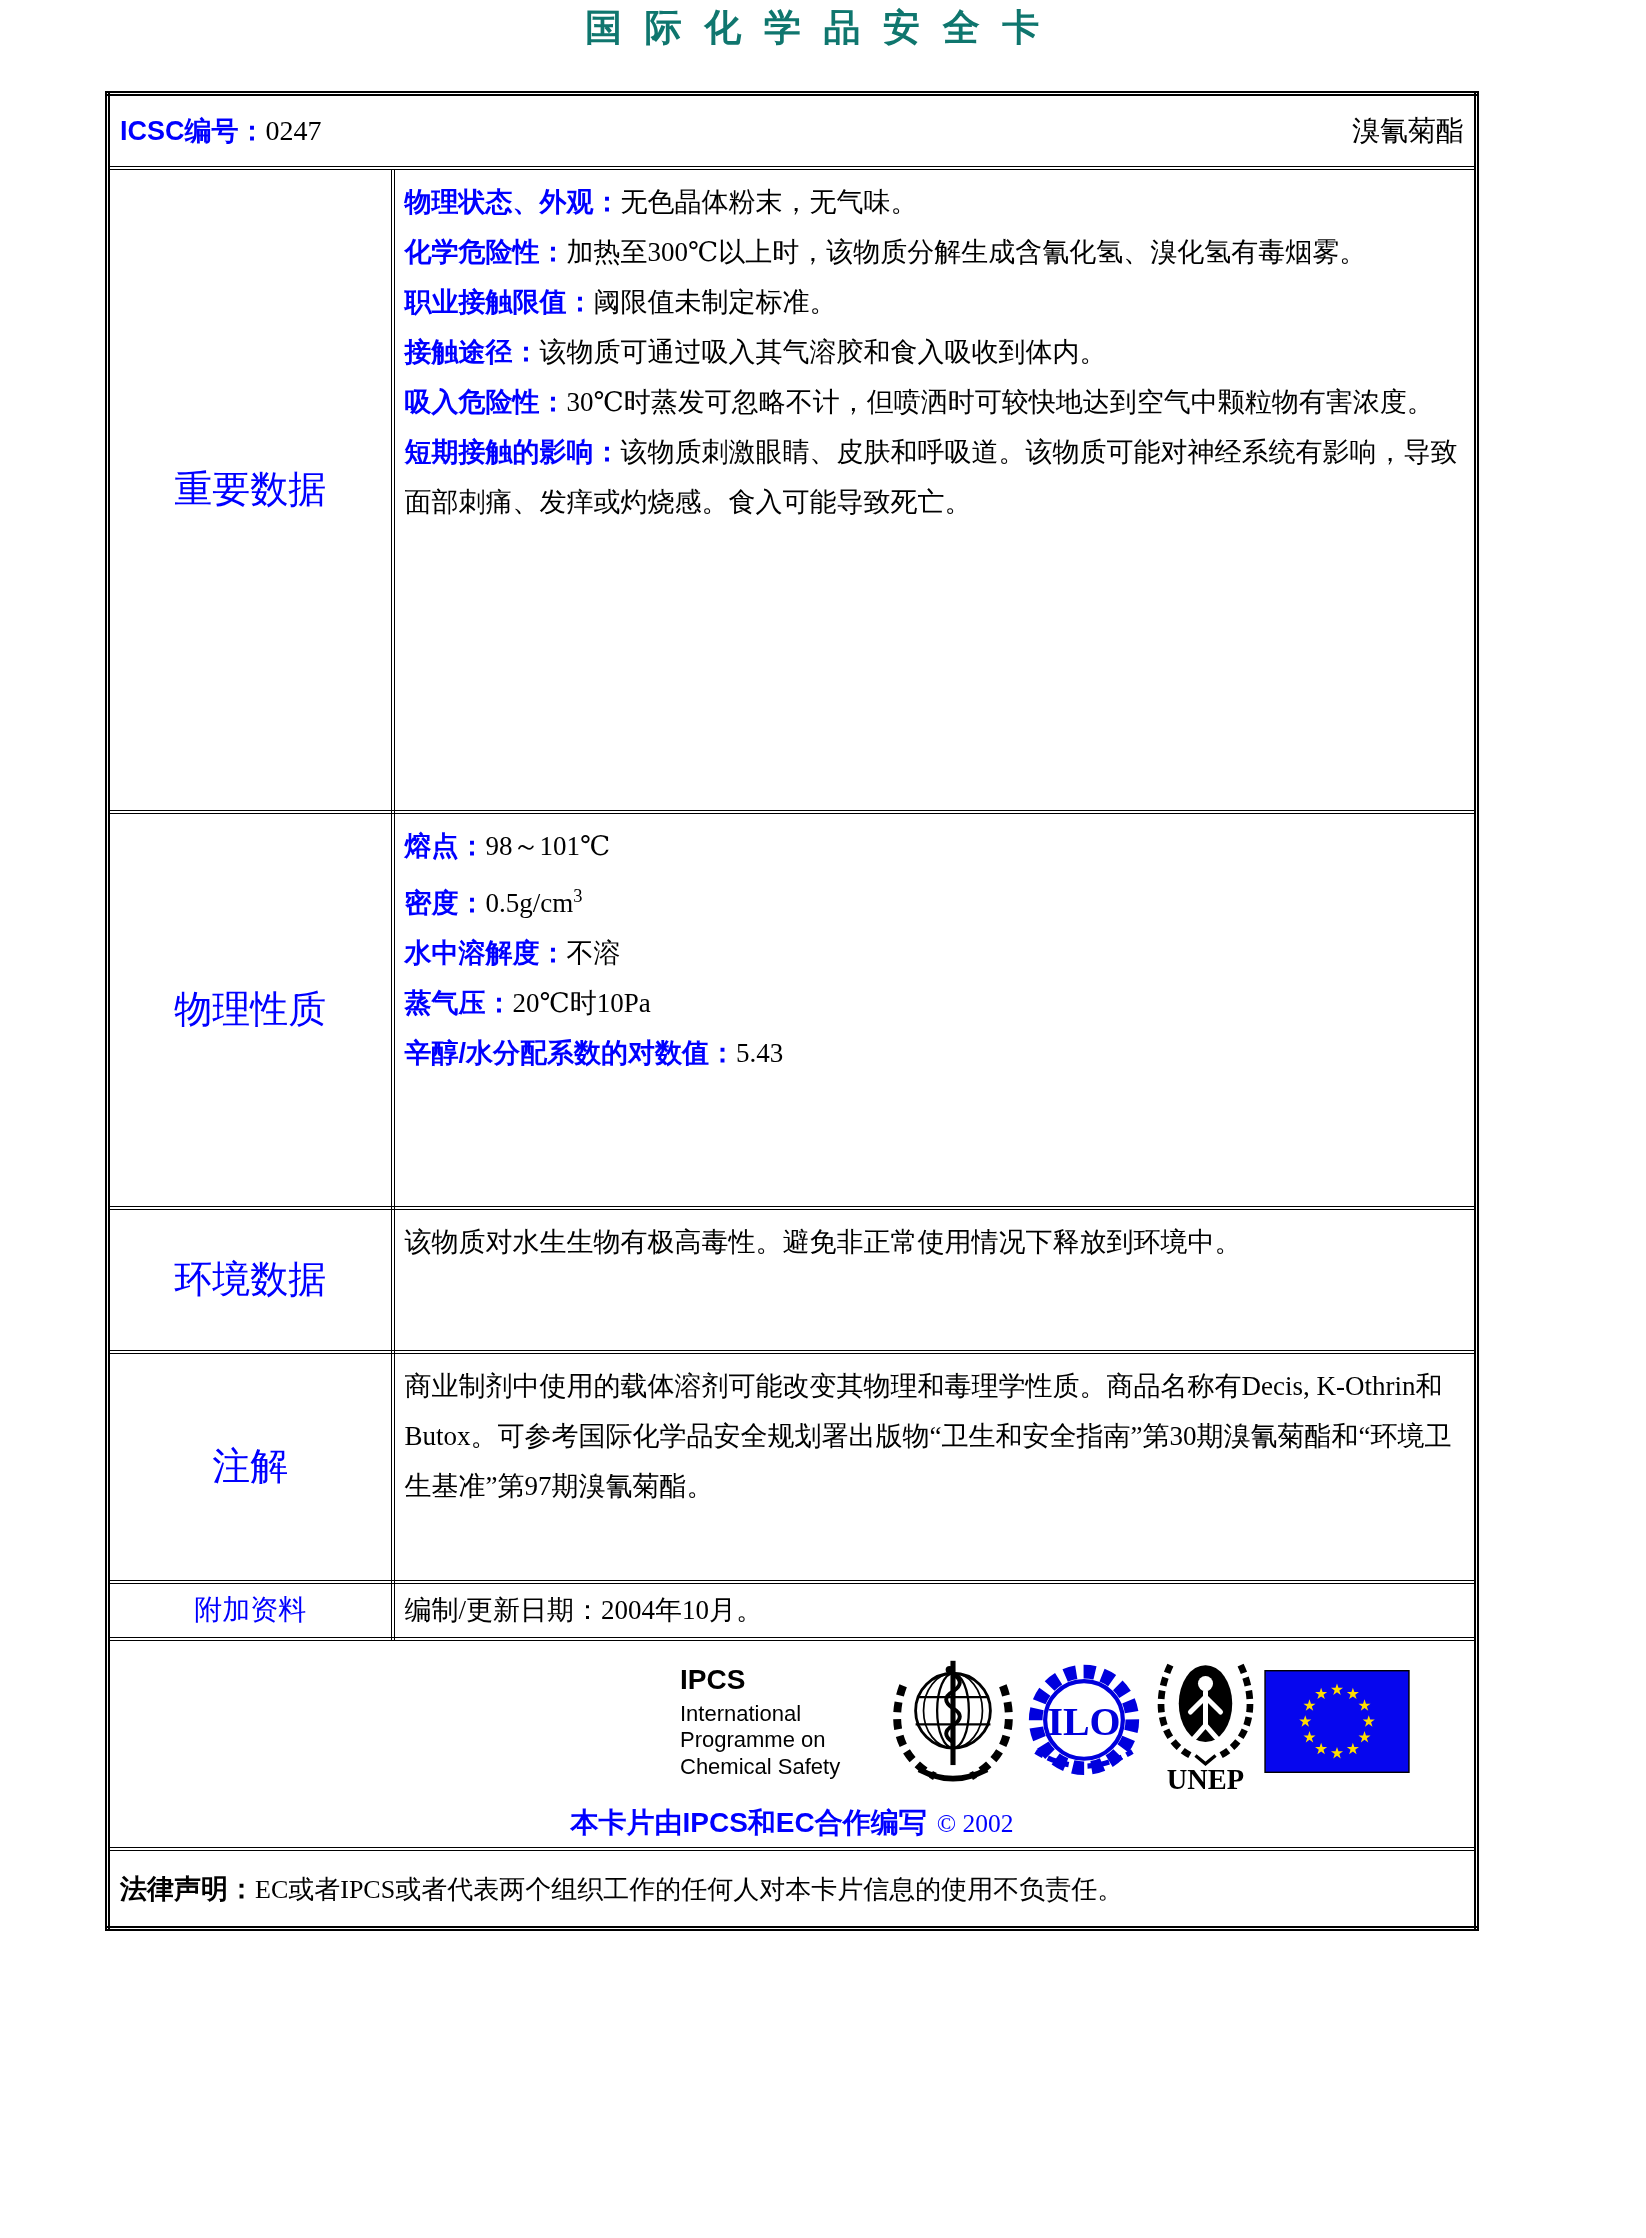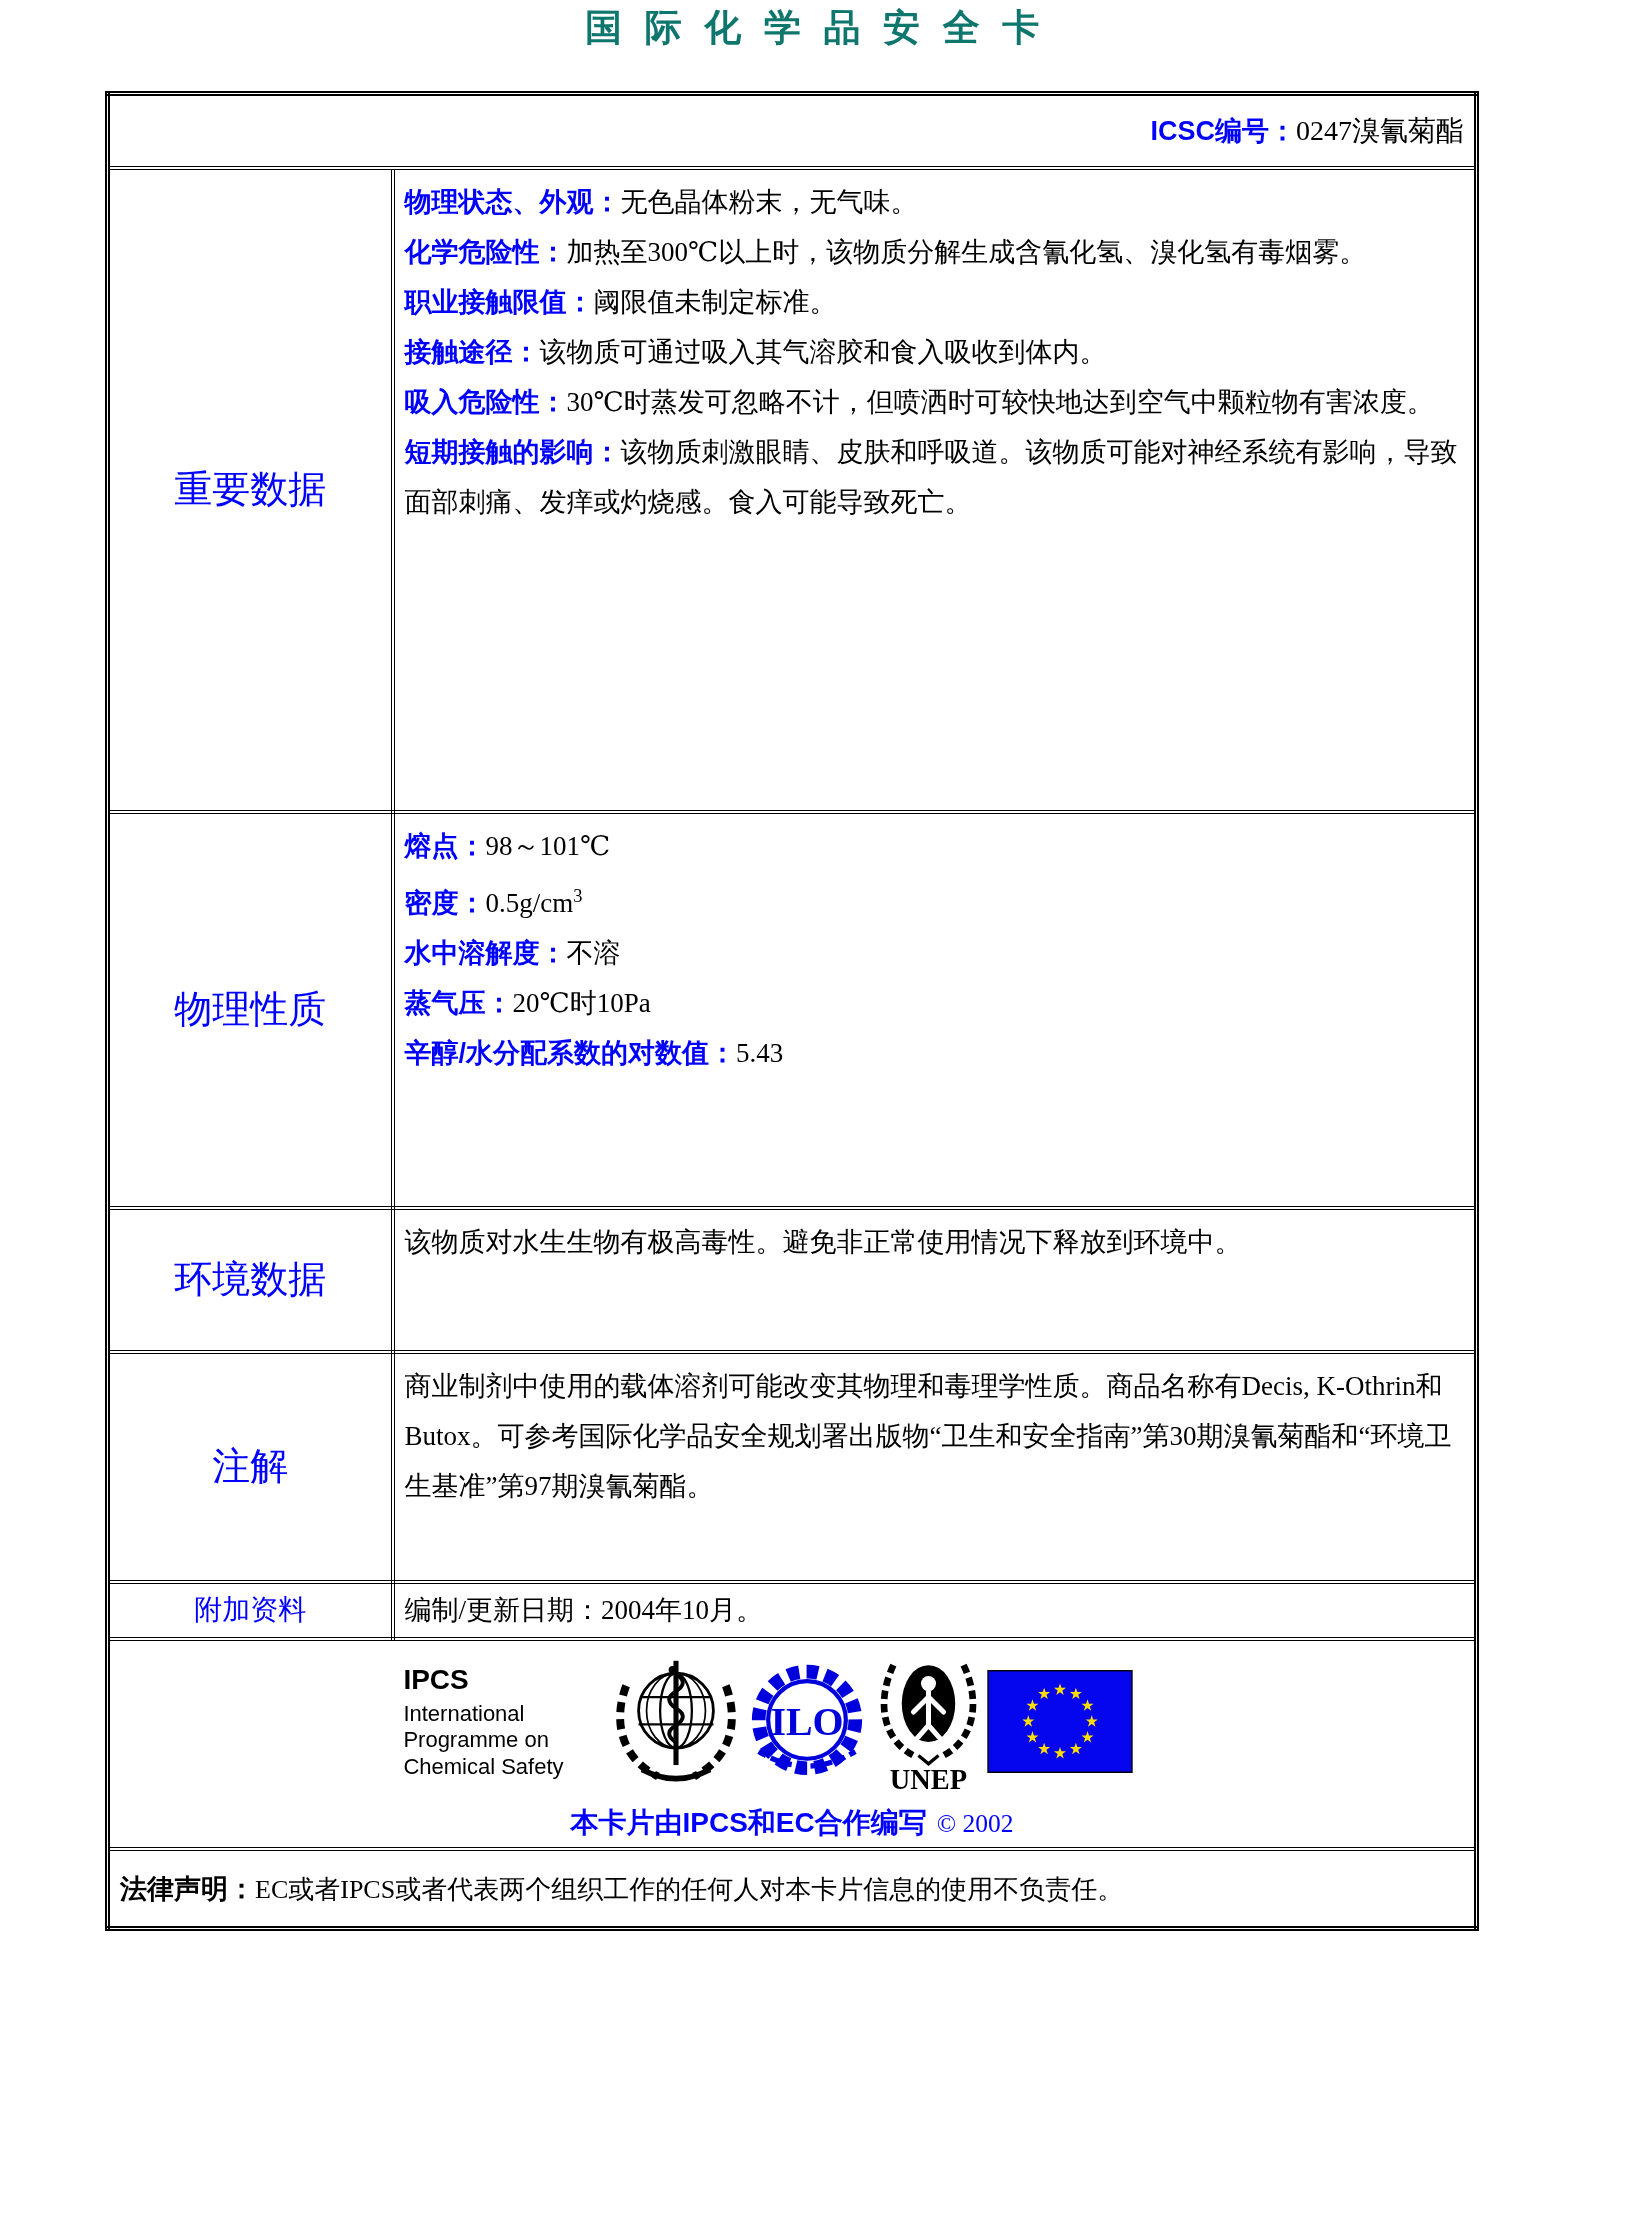--- a/index.html
+++ b/index.html
@@ -15,26 +15,26 @@
   td.lblcell{width:285px;text-align:center;vertical-align:middle;
              color:#0000ff;font-family:"Liberation Sans","DejaVu Sans",sans-serif;
              font-size:38px;}
   td.content{vertical-align:top;padding:7px 12.7px 7px 10px;
              font-size:27px;line-height:50px;}
   td.content p{margin:0;}
   .k{color:#0000ff;font-family:"Liberation Sans","DejaVu Sans",sans-serif;
      font-weight:bold;}
   .v{color:#000;}
   .hdrcell{vertical-align:middle;padding:0 10px;}
-  .hdr{display:flex;justify-content:flex-end;align-items:center;
-       font-size:28px;margin-left:24px;}
+  .hdr{display:flex;justify-content:space-between;align-items:center;
+       font-size:28px;}
   .hdr .k{font-size:27px;}
   sup{font-size:18.4px;}
   .logoscell{vertical-align:top;padding:10px 14px 5.7px 14px;}
-  .logosrow{display:flex;align-items:center;justify-content:center;
+  .logosrow{display:flex;align-items:center;justify-content:flex-end;
             padding:0 50px 0 2.8px;height:142px;}
   .ipcsblock{width:205px;font-family:"Liberation Sans","DejaVu Sans",sans-serif;
              line-height:1.2;}
   .ipcsblock .acr{font-weight:bold;font-size:28px;display:block;margin-bottom:4.2px;}
   .ipcsblock .ln{font-size:22px;display:block;}
   .caption{text-align:center;margin-top:11.3px;font-size:28px;color:#0000ff;}
   .caption .cap-main{font-family:"Liberation Sans","DejaVu Sans",sans-serif;font-weight:bold;}
   .caption .cap-copy{font-size:25.5px;margin-left:10px;}
   td.legalcell{vertical-align:middle;padding:0 10px;font-size:26px;}
   .legal-k{font-family:"Liberation Sans","DejaVu Sans",sans-serif;font-weight:bold;

